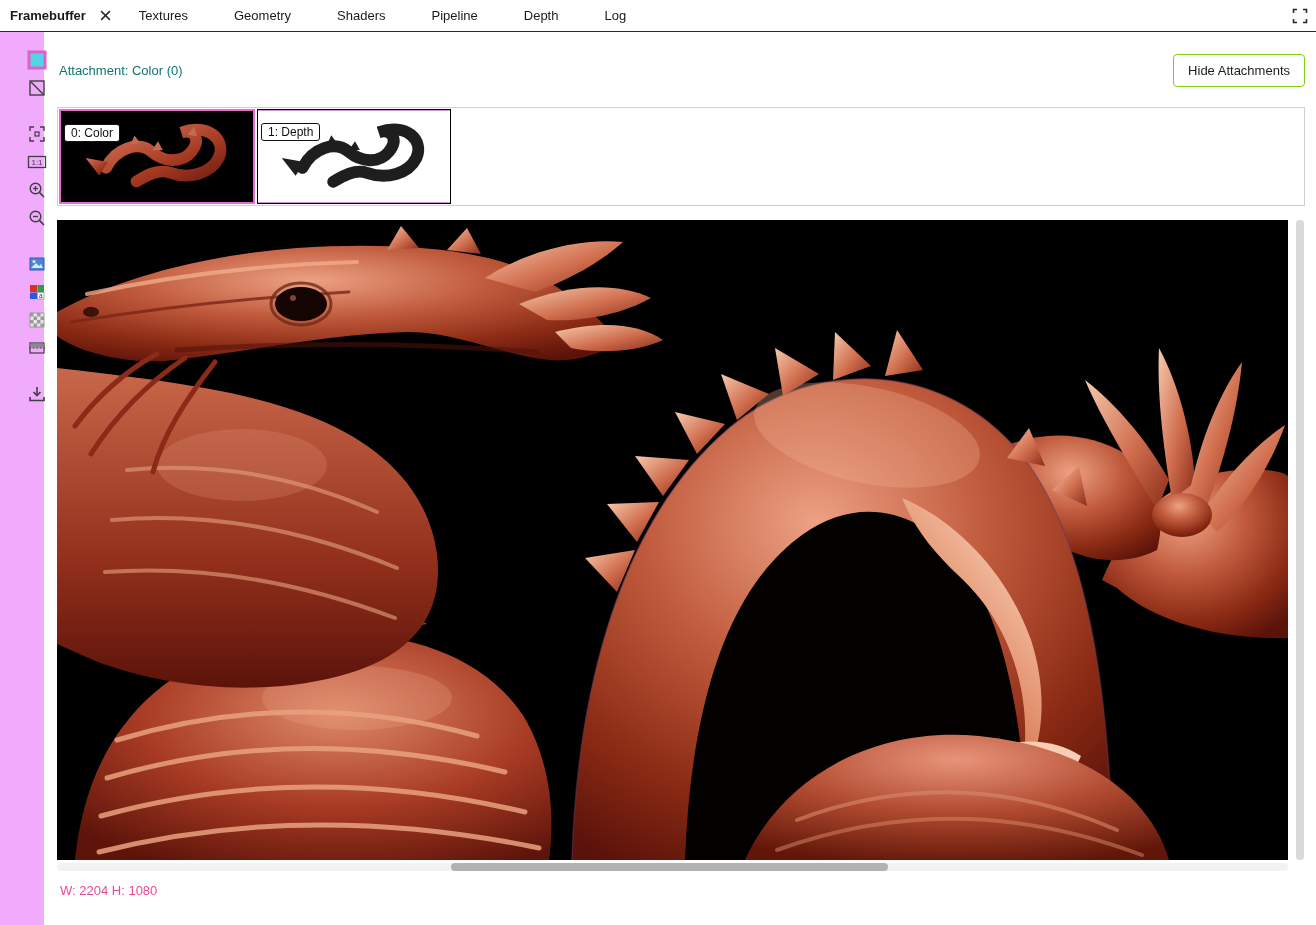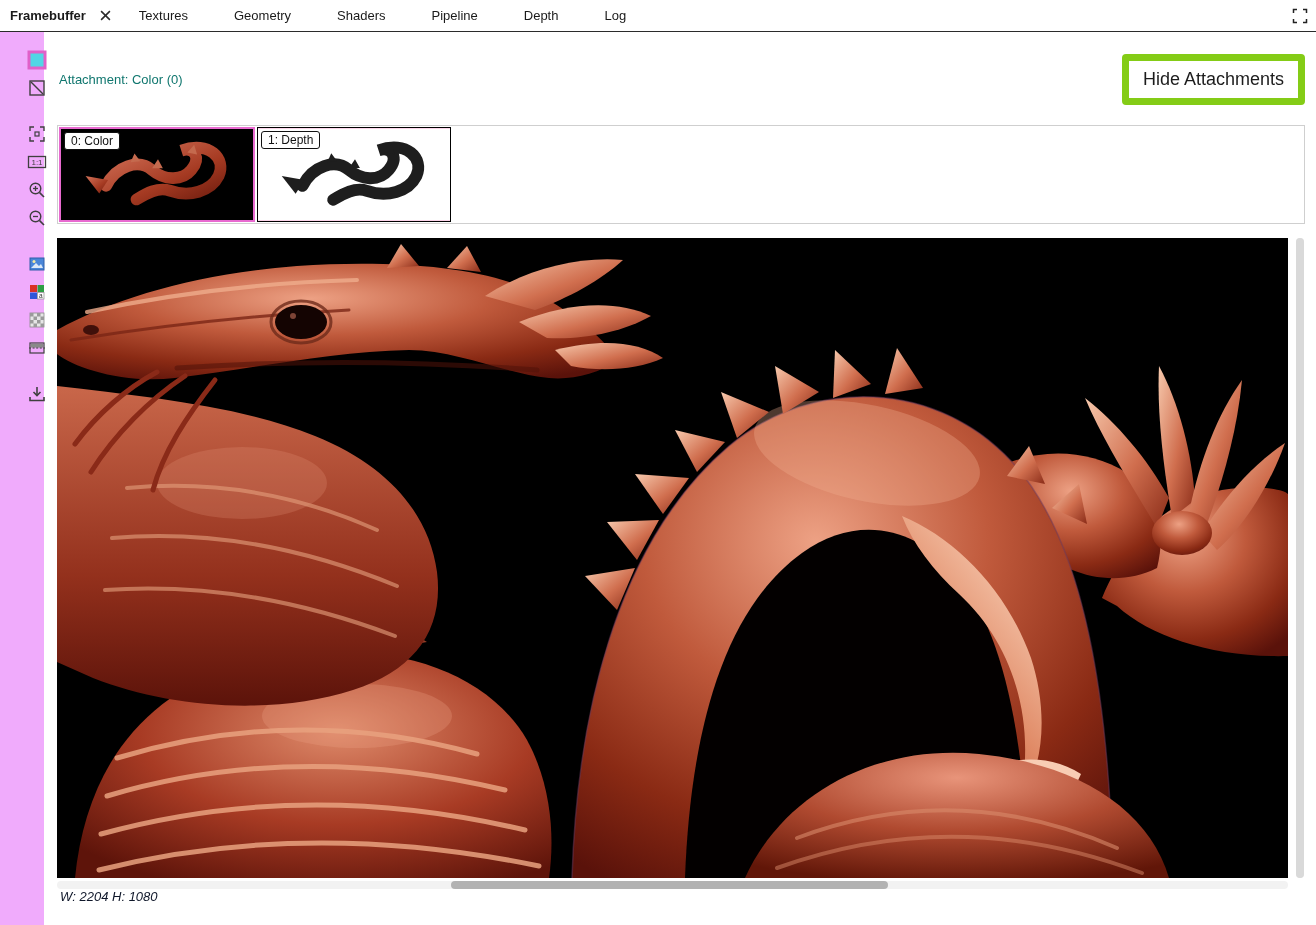--- a/index.html
+++ b/index.html
@@ -29,47 +29,47 @@
     width:24px; height:24px; border:none; background:transparent; padding:0;
     display:flex; align-items:center; justify-content:center;
     margin-bottom:4px; cursor:pointer;
   }
   .group-gap { margin-top:18px; }
   .main { flex:1; padding-left:13px; padding-right:12px; }
   
   .attach-header { display:flex; align-items:center; padding:22px 0 20px 2px; }
   .attach-label { color:#0f766e; }
   .hide-btn {
-    margin-left:auto; background:#fff; border:7px solid #84cc16; border-radius:4px;
-    padding:8px 14px; font-size:18px; font-family:"Liberation Sans",sans-serif;
+    margin-left:auto; background:#fff; border:1px solid #84cc16; border-radius:4px;
+    padding:8px 14px; font-size:13px; font-family:"Liberation Sans",sans-serif;
     color:#1c1c1c; cursor:pointer;
   }
   
   .attach-strip {
     width:1248px; height:99px; border:1px solid #cfcfcf;
     display:flex; align-items:flex-start; padding:1px; margin-bottom:14px;
   }
   .thumb { position:relative; height:95px; cursor:pointer; }
   .thumb svg { display:block; width:100%; height:100%; }
   .thumb-color { width:196px; border:2px solid #e86ad0; background:#000; }
-  .thumb-depth { width:194px; border:1px solid #000; background:#f9a8d4; margin-left:2px; }
+  .thumb-depth { width:194px; border:1px solid #000; background:#a21caf; margin-left:2px; }
   .chip {
-    position:absolute; top:3px; left:3px; z-index:2;
+    position:absolute; top:13px; left:3px; z-index:2;
     background:#fff; border:1px solid #111; border-radius:3px;
     font-size:12px; line-height:16px; padding:0 6px; color:#111; white-space:nowrap;
   }
   
   .viewer-row { display:flex; }
   .image-view { width:1231px; height:640px; background:#000; overflow:hidden; cursor:grab; }
   .image-view svg { display:block; }
   .vscroll { width:8px; height:640px; margin-left:8px; background:#efefef; border-radius:4px; position:relative; }
   .vthumb { position:absolute; top:0; left:0; width:8px; height:100%; background:#d9d9d9; border-radius:4px; }
   .hscroll { width:1231px; height:8px; margin-top:3px; background:#f2f2f2; border-radius:4px; position:relative; }
   .hthumb { position:absolute; left:32%; top:0; width:35.5%; height:8px; background:#b2b2b2; border-radius:4px; }
-  .statusbar { color:#0f172a; padding-left:3px;font-style:italic; }
+  .statusbar { margin-top:12px; color:#ec4899; padding-left:3px; }
   svg text { font-family:"Liberation Sans", sans-serif; }
 </style>
 </head>
 <body>
 
 <div class="tabbar">
   <div class="tab active">
     <span>Framebuffer</span>
     <span class="tab-close">
       <svg width="11" height="11" viewBox="0 0 10 10">

